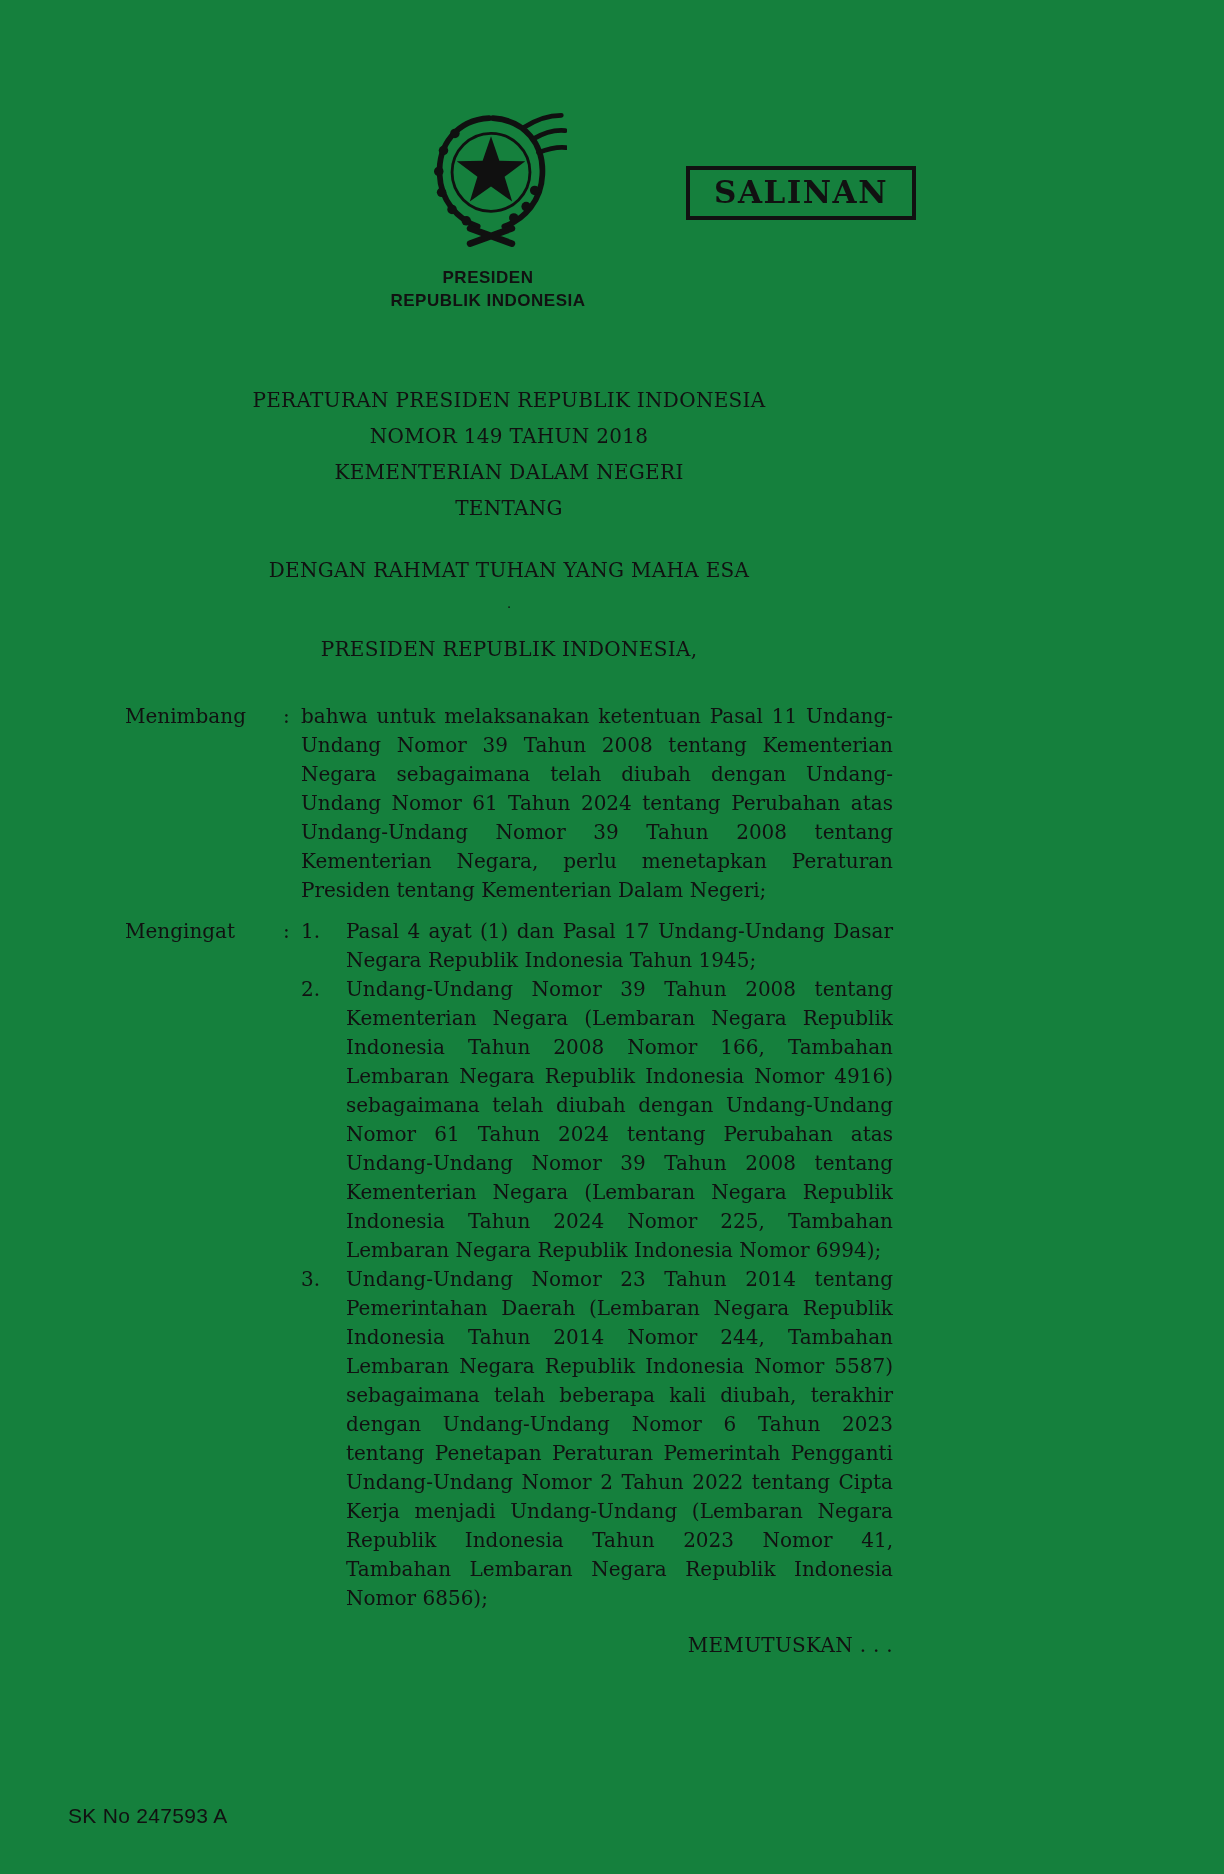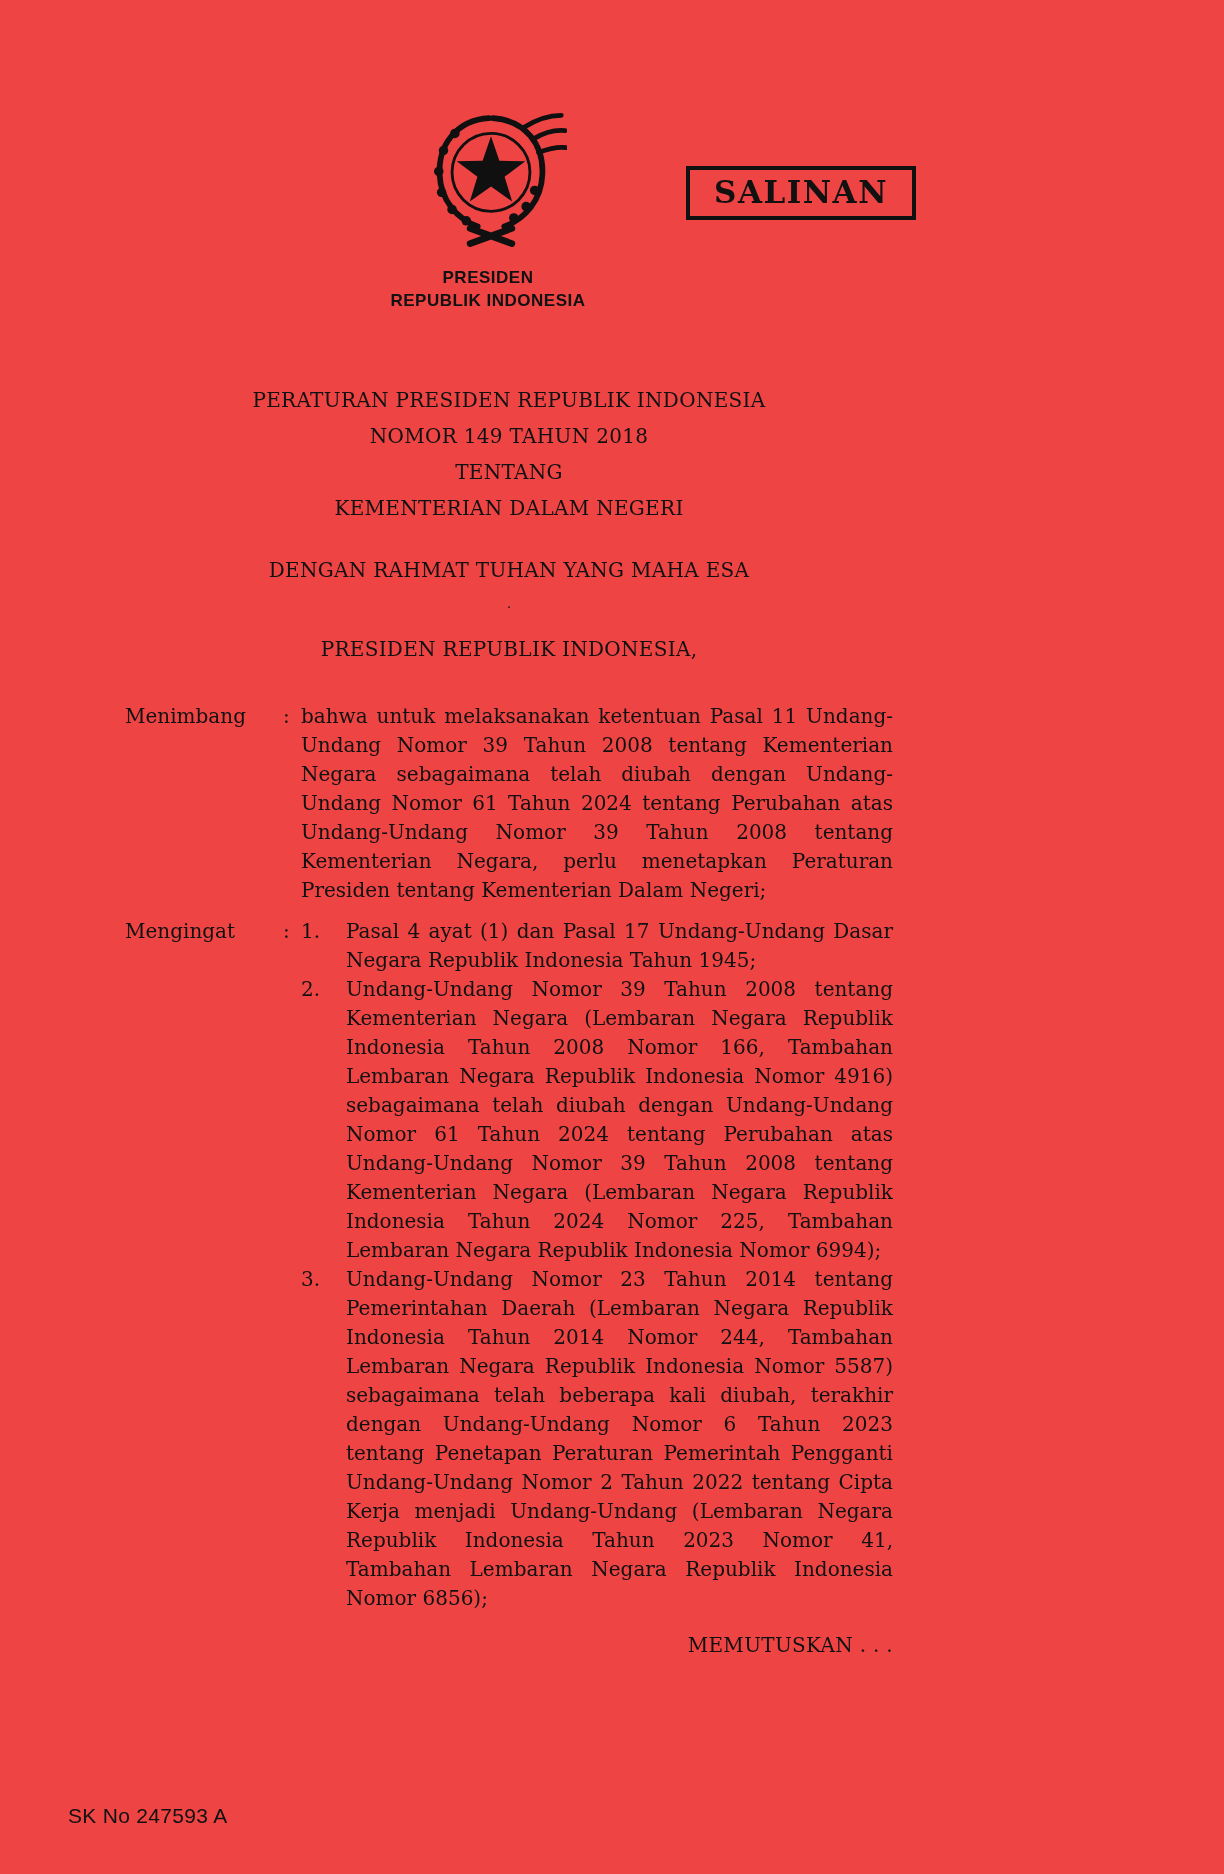--- a/index.html
+++ b/index.html
@@ -1,21 +1,21 @@
 <!DOCTYPE html>
 <html><head>
 <meta charset="utf-8">
 <style>
   html,body { margin:0; padding:0; background:#e8e8e8; }
   .page {
     position: relative;
     width: 1224px;
     height: 1874px;
     margin: 0 auto;
-    background: #ef4444;
+    background: #15803d;
     color: #111111;
     font-family: "DejaVu Serif", "Liberation Serif", serif;
     overflow: hidden;
   }
 
   
   .emblem {
     position: absolute;
     left: 415px;
     top: 100px;
@@ -164,22 +164,22 @@
   <div class="institution">
     <div>PRESIDEN</div>
     <div>REPUBLIK INDONESIA</div>
   </div>
 
   <div class="content">
 
     <div class="title-block">
       <div>PERATURAN PRESIDEN REPUBLIK INDONESIA</div>
       <div>NOMOR 149 TAHUN 2018</div>
+      <div>KEMENTERIAN DALAM NEGERI</div>
       <div>TENTANG</div>
-      <div>KEMENTERIAN DALAM NEGERI</div>
     </div>
 
     <div class="grace-line">DENGAN RAHMAT TUHAN YANG MAHA ESA</div>
     <div class="grace-dot">.</div>
     <div class="president-line">PRESIDEN REPUBLIK INDONESIA,</div>
 
     <div class="clause">
       <div class="clause-label">Menimbang</div>
       <div class="clause-colon">:</div>
       <div class="clause-body">bahwa untuk melaksanakan ketentuan Pasal 11 Undang-Undang Nomor 39 Tahun 2008 tentang Kementerian Negara sebagaimana telah diubah dengan Undang-Undang Nomor 61 Tahun 2024 tentang Perubahan atas Undang-Undang Nomor 39 Tahun 2008 tentang Kementerian Negara, perlu menetapkan Peraturan Presiden tentang Kementerian Dalam Negeri;</div>

